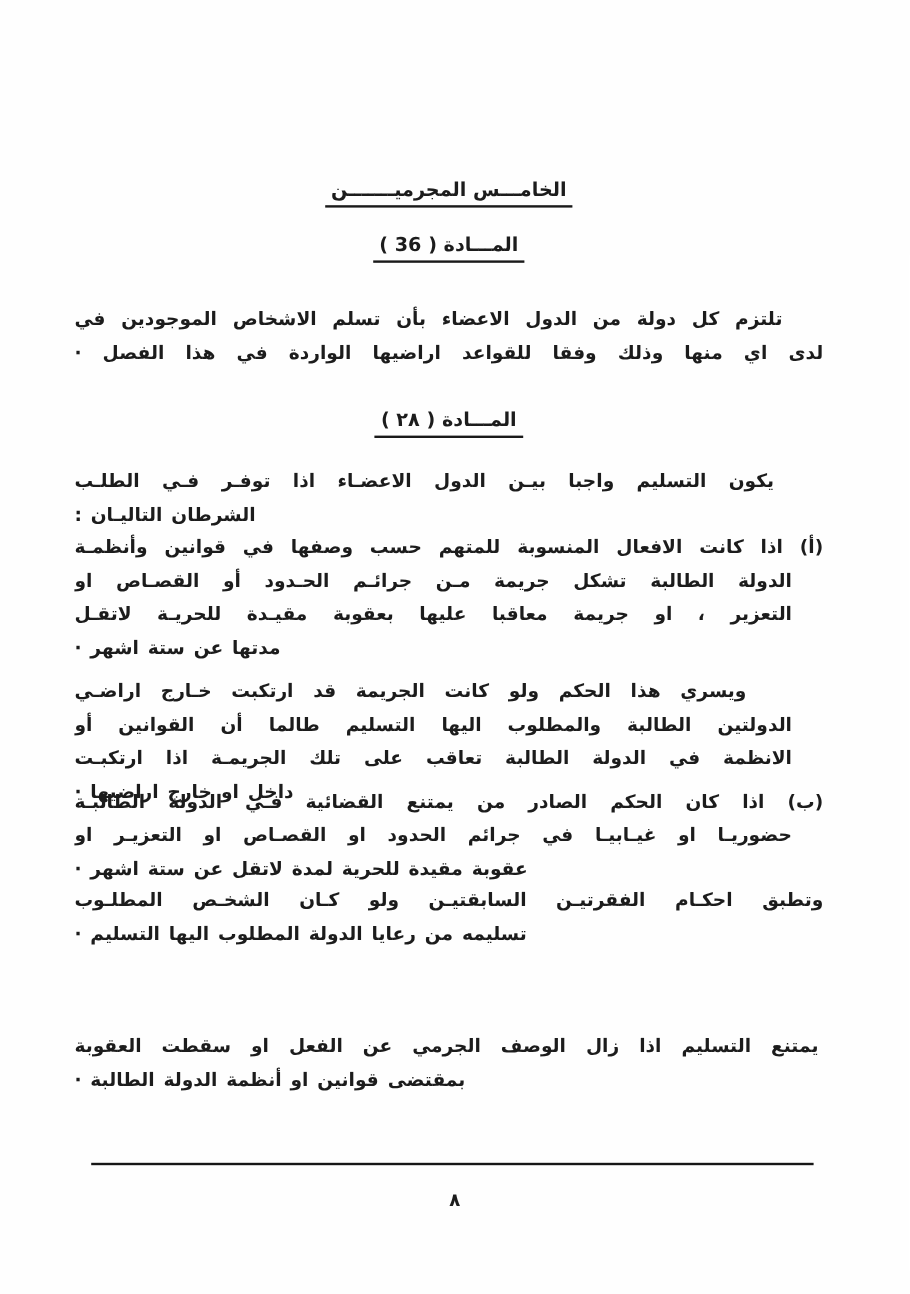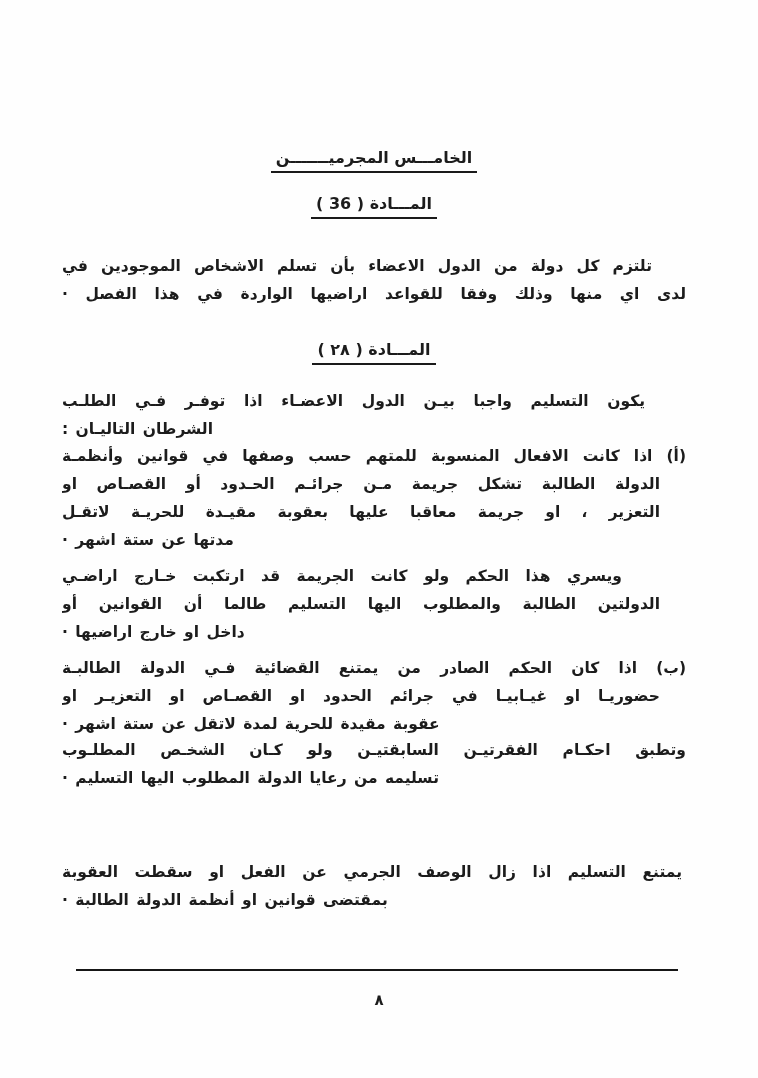--- a/index.html
+++ b/index.html
@@ -89,20 +89,21 @@
   <div class="block" style="top:442px;">
     <div class="ln">(أ) اذا كانت الافعال المنسوبة للمتهم حسب وصفها في قوانين وأنظمـة</div>
     <div class="ln pr-26">الدولة الطالبة تشكل جريمة مـن جرائـم الحـدود أو القصـاص او</div>
     <div class="ln pr-26">التعزير ، او جريمة معاقبا عليها بعقوبة مقيـدة للحريـة لاتقـل</div>
     <div class="ln-r pr-26">مدتها عن ستة اشهر ·</div>
   </div>
 
   <div class="block" style="top:547px;margin-top:15px;">
     <div class="ln pr-64">ويسري هذا الحكم ولو كانت الجريمة قد ارتكبت خـارج اراضـي</div>
     <div class="ln pr-26">الدولتين الطالبة والمطلوب اليها التسليم طالما أن القوانين أو</div>
+    <div class="ln pr-26">الانظمة في الدولة الطالبة تعاقب على تلك الجريمـة اذا ارتكبـت</div>
     <div class="ln-r pr-26">داخل او خارج اراضيها ·</div>
   </div>
 
   <div class="block" style="top:654px;">
     <div class="ln">(ب) اذا كان الحكم الصادر من يمتنع القضائية فـي الدولة الطالبـة</div>
     <div class="ln pr-26">حضوريـا او غيـابيـا في جرائم الحدود او القصـاص او التعزيـر او</div>
     <div class="ln-r pr-26">عقوبة مقيدة للحرية لمدة لاتقل عن ستة اشهر ·</div>
   </div>
 
   <div class="block" style="top:736px;">

